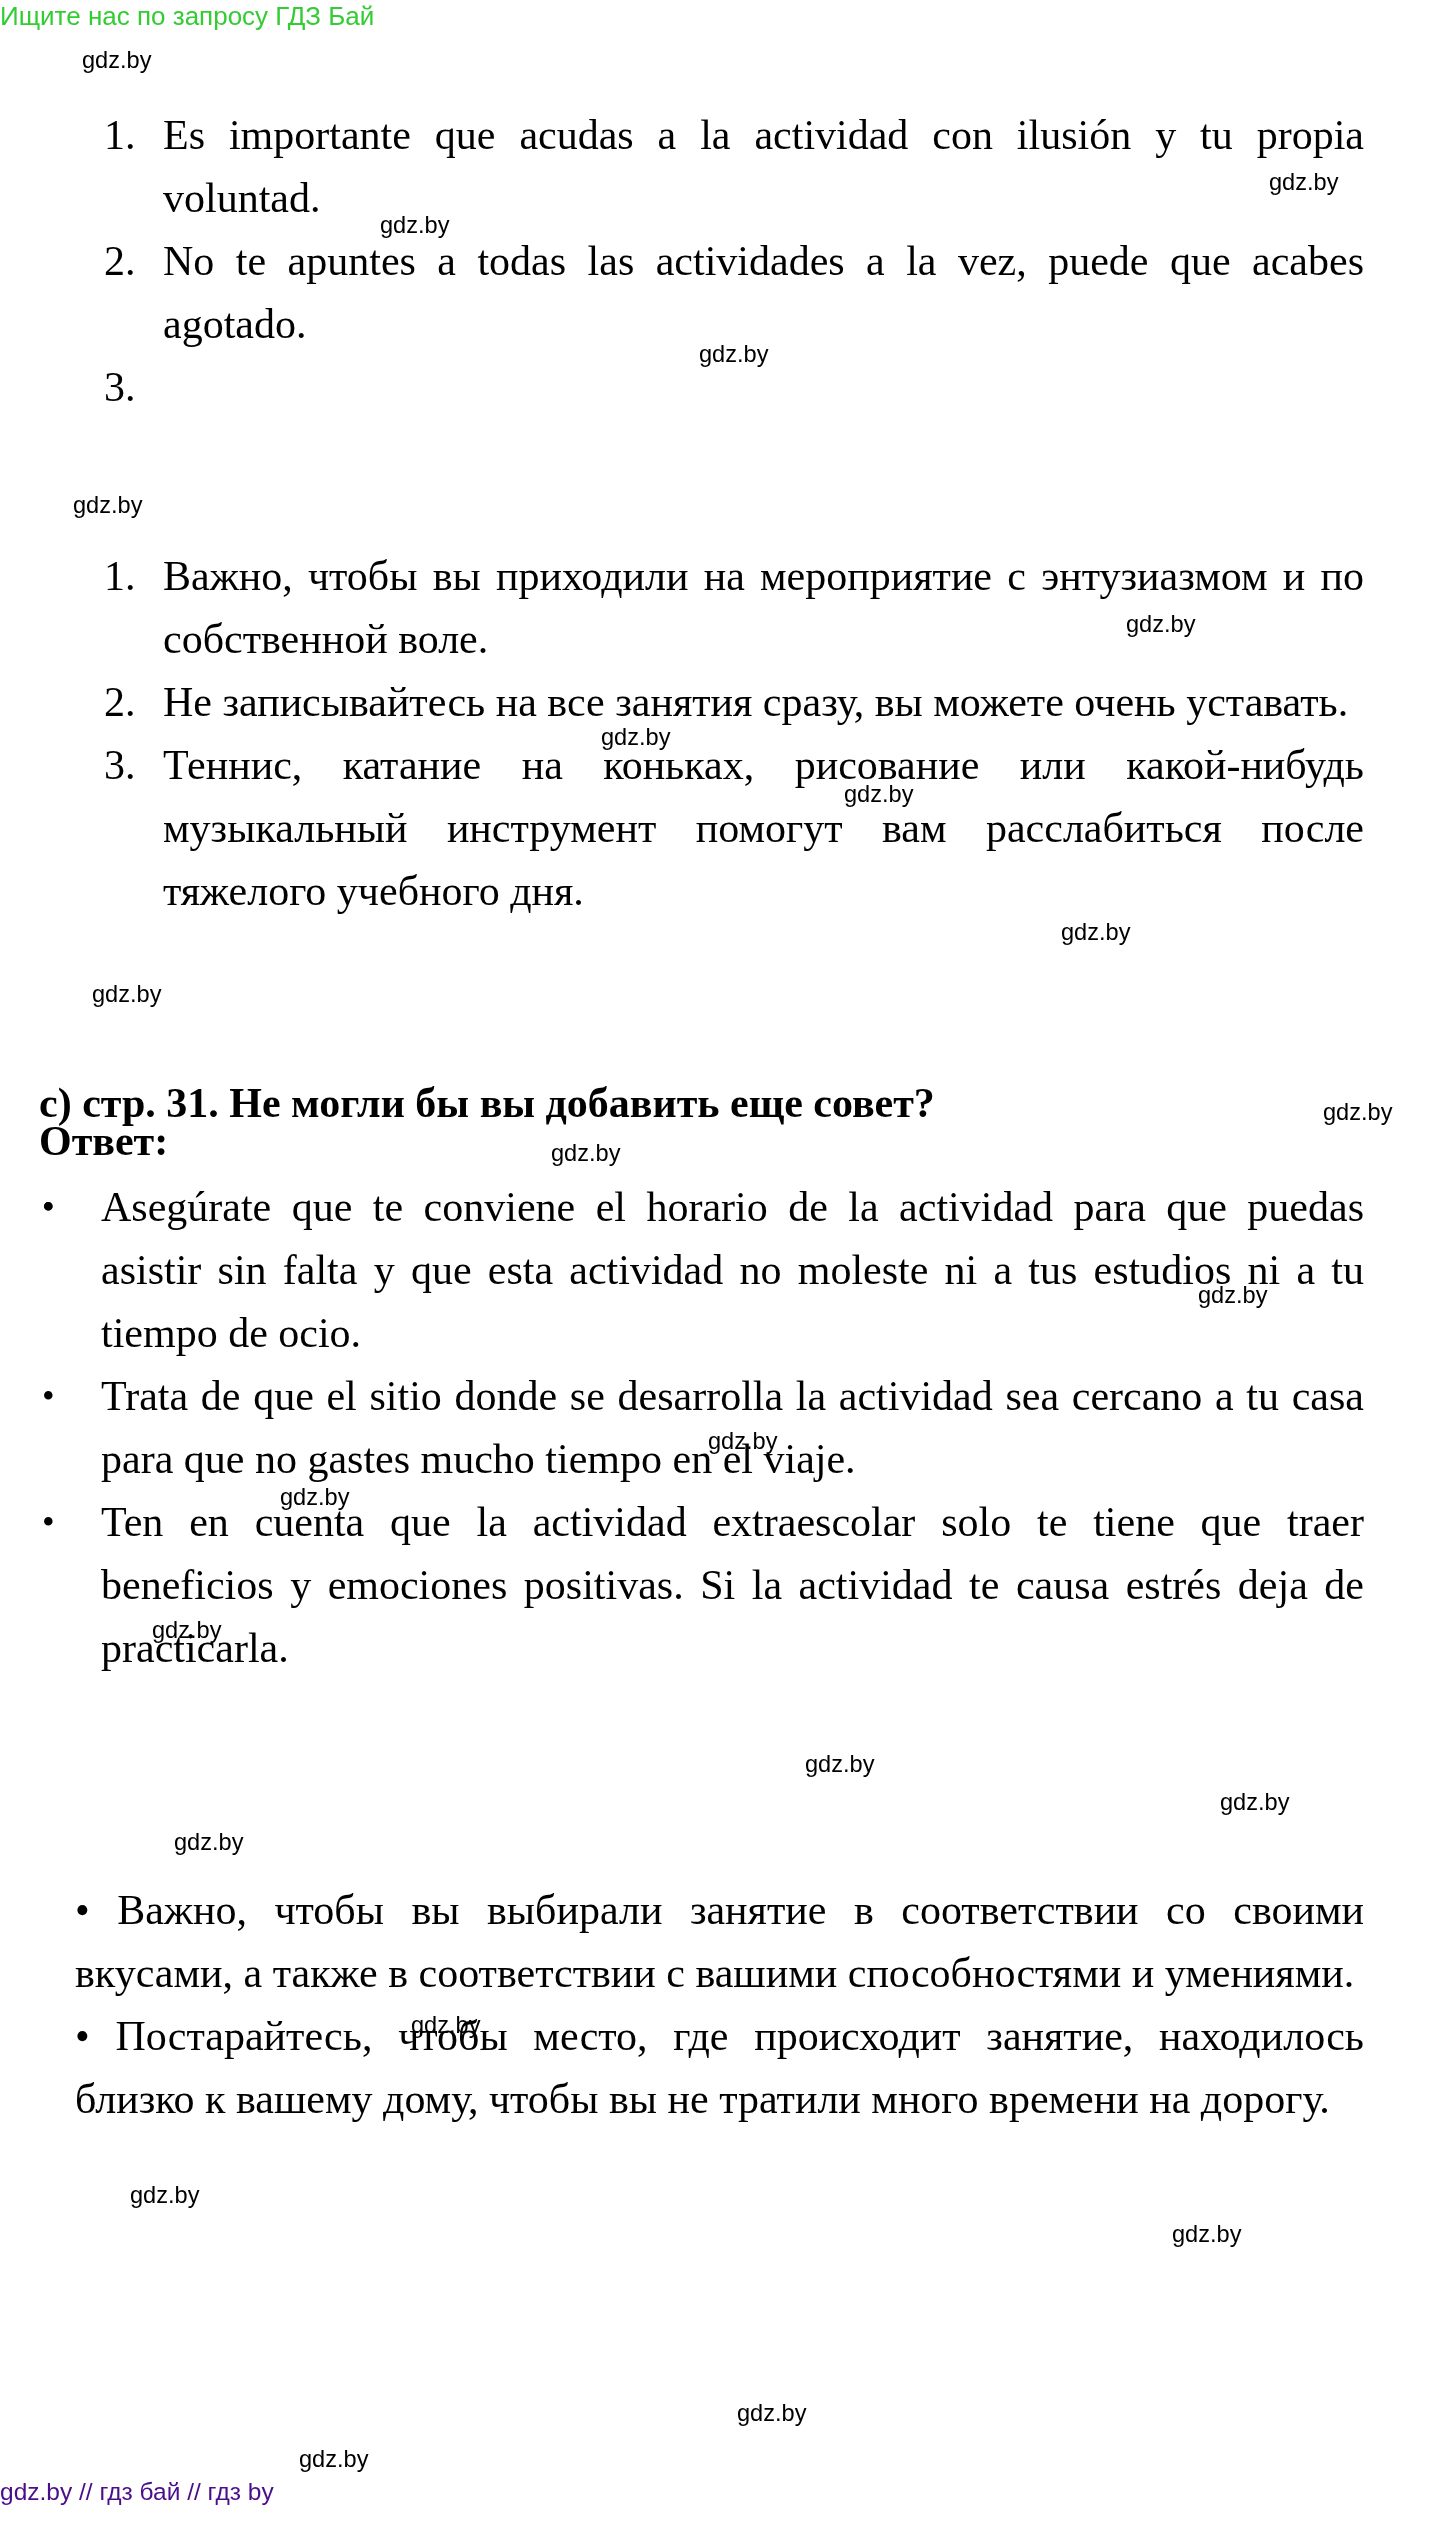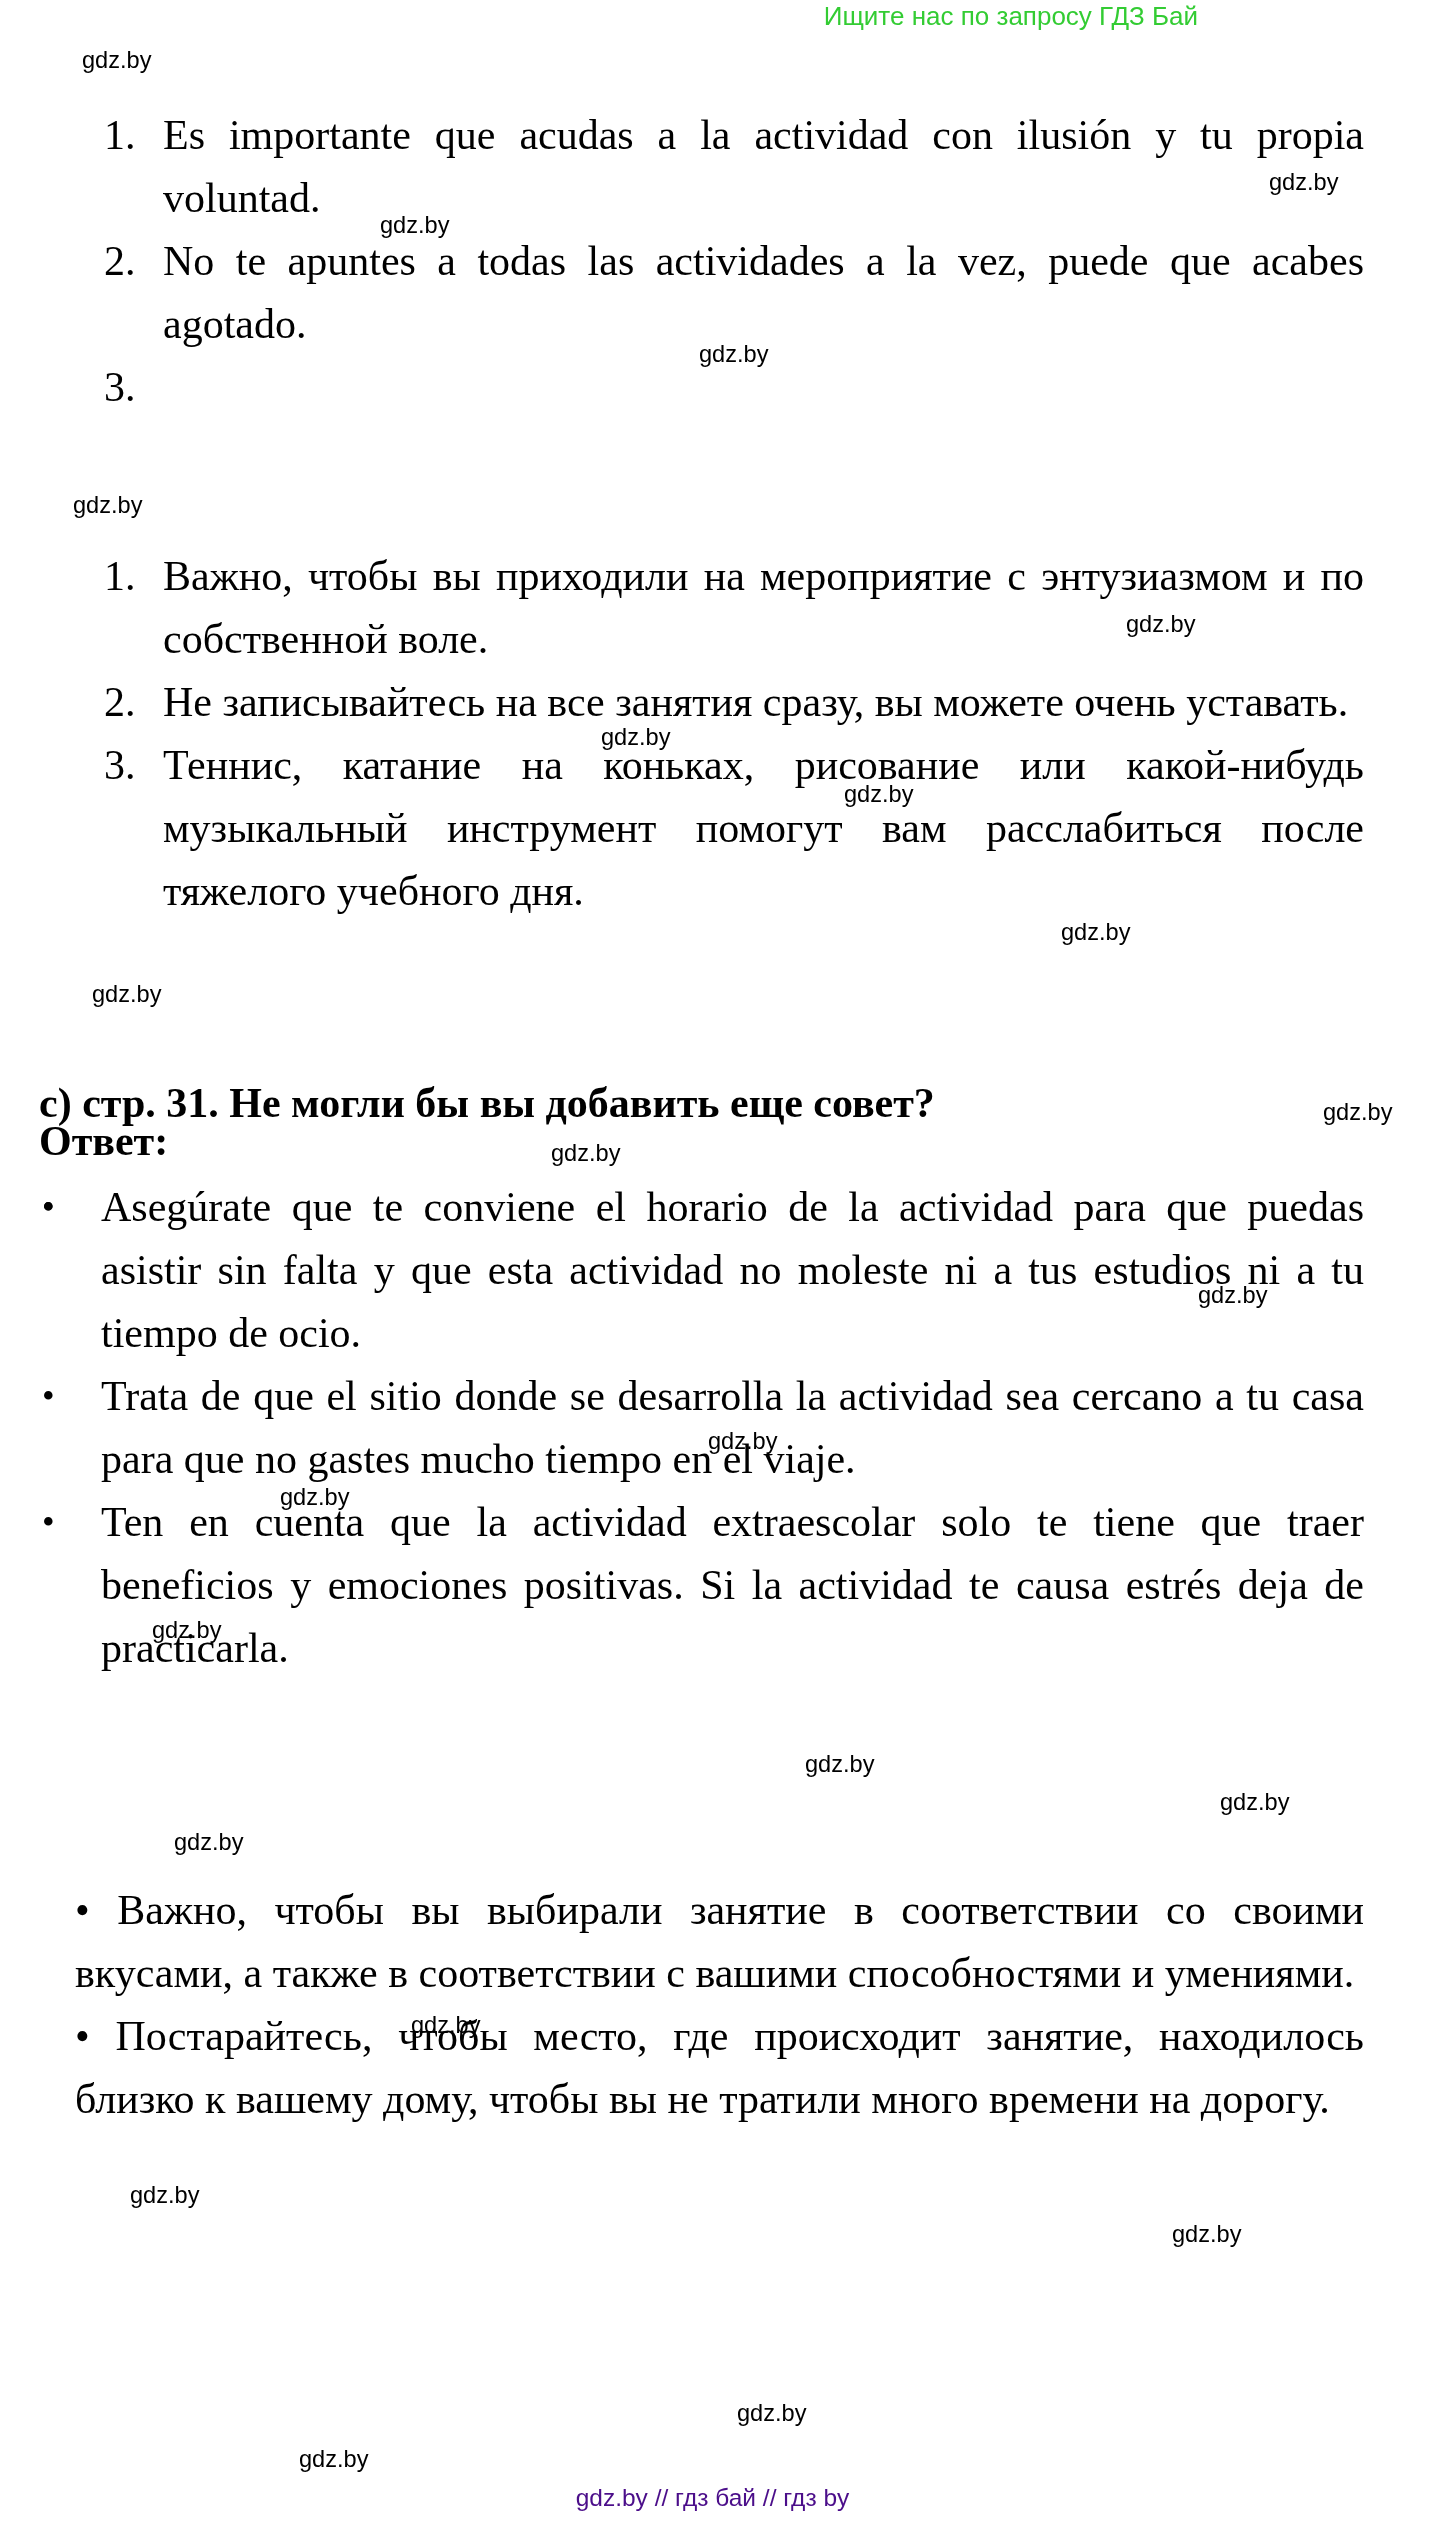--- a/index.html
+++ b/index.html
@@ -1,24 +1,24 @@
 <!DOCTYPE html>
 <html style="font-size:13px"><head>
 <meta charset="utf-8">
 <style>
   html, body { margin:0; padding:0; background:#fff; }
   body { width:1450px; height:2525px; position:relative; overflow:hidden;
          font-family:"Liberation Serif", serif; color:#000; }
-  .banner { position:absolute; top:0; left:0; width:1198px; text-align:right;
+  .banner { position:absolute; top:0; left:0; width:1198px; text-align:left;
             font-family:"Liberation Sans", sans-serif; font-size:26px; color:#33cc33;
             line-height:33px; }
   .wm { position:absolute; font-family:"Liberation Sans", sans-serif; font-size:23.6px;
         color:#000; line-height:26px; }
-  .footer { position:absolute; top:2478px; left:0; width:1425px; text-align:center;
-            font-family:"Liberation Sans", sans-serif; font-size:24.5px; color:#4b0e8a;margin-top:6px; }
+  .footer { position:absolute; top:2478px; left:0; width:1425px; text-align:left;
+            font-family:"Liberation Sans", sans-serif; font-size:24.5px; color:#4b0e8a; }
   .txt { position:absolute; font-size:42px; line-height:63px; text-align:justify; }
   .ol .item { position:relative; padding-left:59px; }
   .ol .num { position:absolute; left:0; top:0; }
   .ul .item { position:relative; padding-left:59px; }
   .ul .dot { position:absolute; left:0; top:0; font-size:36px; }
   .plain .item { text-indent:0;margin-left:36px; }
   .heading { position:absolute; font-size:42px; font-weight:bold; line-height:63px; }
 </style>
 </head>
 <body>

